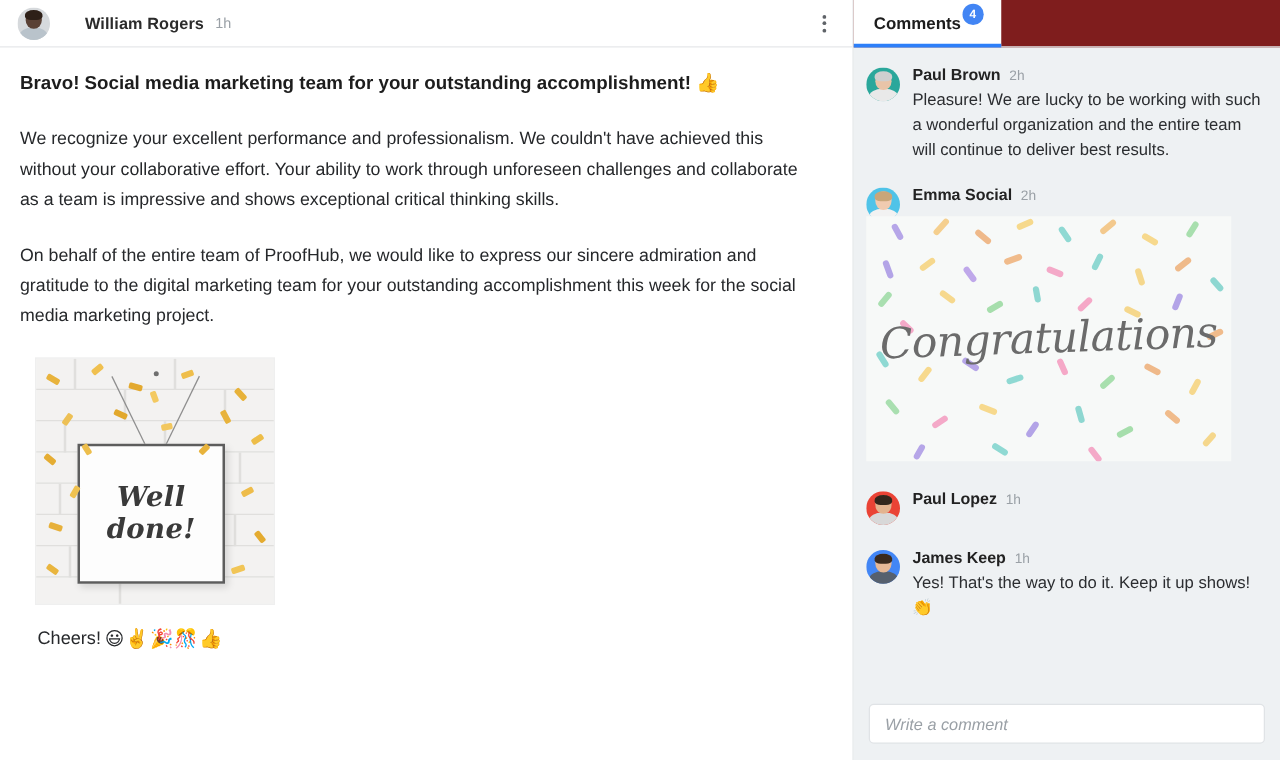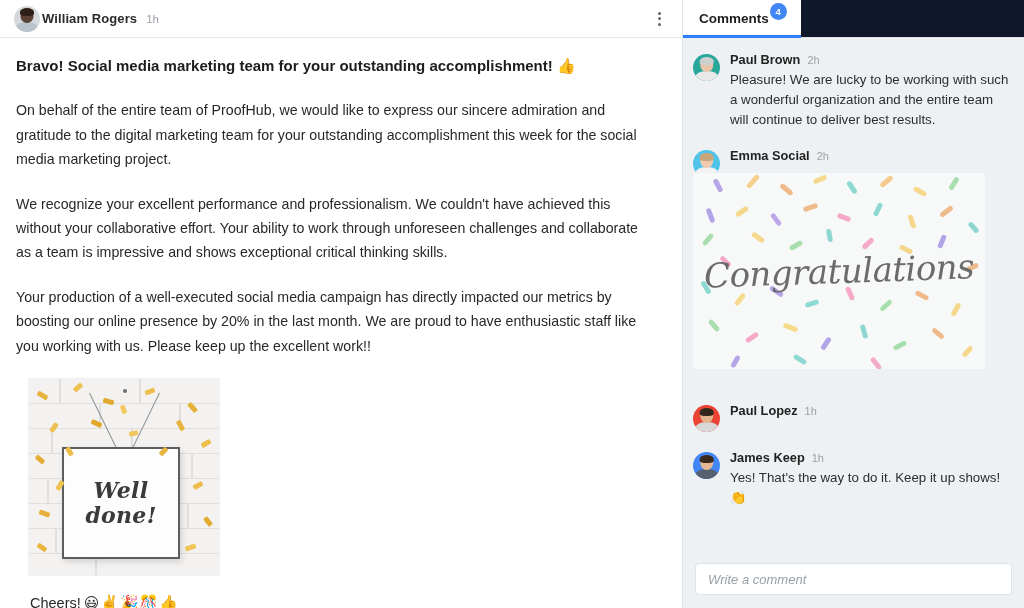--- a/index.html
+++ b/index.html
@@ -28,21 +28,21 @@
   }
   .avatar {
     border-radius: 50%;
     flex: none;
     overflow: hidden;
     position: relative;
   }
   .av-header { width: 26px; height: 26px; }
   .author-name {
     font-size: 13px; font-weight: bold; color: #2b2b2b;
-    margin-left: 2px; letter-spacing: .1px;
+    margin-left: 28px; letter-spacing: .1px;
   }
   .time-ago { font-size: 11.5px; color: #9aa0a6; margin-left: 9px; }
   .kebab {
     position: absolute; right: 14px; top: 50%;
     transform: translateY(-50%);
     width: 18px; height: 18px;
     display: flex; flex-direction: column;
     align-items: center; justify-content: center; gap: 2.5px;
     cursor: pointer;
   }
@@ -115,21 +115,21 @@
   
   .comments-pane {
     width: 341px; height: 608px;
     background: #eef1f3;
     display: flex; flex-direction: column;
     position: relative;
   }
   .tabs {
     height: 38px; flex: none;
     display: flex; align-items: stretch;
-    background: #0f172a;
+    background: #7f1d1d;
     border-bottom: 1px solid #dfe3e6;
   }
   .tab {
     display: flex; align-items: center;
     padding: 0 14px 0 16px;
     position: relative;
     cursor: pointer;
     font-size: 13.5px;
   }
   .tab.active { background: #ffffff; color: #1d1d1d; font-weight: bold; }
@@ -247,23 +247,22 @@
           <span></span>
       </div>
     </div>
 
     <div class="post-body">
       <div class="post-title">
         <span>Bravo! Social media marketing team for your outstanding accomplishment!</span>
         <span class="emj">👍</span>
       </div>
 
+      <p class="post-para">We recognize your excellent performance and professionalism. We couldn't have achieved this without your collaborative effort. Your ability to work through unforeseen challenges and collaborate as a team is impressive and shows exceptional critical thinking skills.</p>
       <p class="post-para">On behalf of the entire team of ProofHub, we would like to express our sincere admiration and gratitude to the digital marketing team for your outstanding accomplishment this week for the social media marketing project.</p>
-      <p class="post-para">We recognize your excellent performance and professionalism. We couldn't have achieved this without your collaborative effort. Your ability to work through unforeseen challenges and collaborate as a team is impressive and shows exceptional critical thinking skills.</p>
-      <p class="post-para">Your production of a well-executed social media campaign has directly impacted our metrics by boosting our online presence by 20% in the last month. We are proud to have enthusiastic staff like you working with us. Please keep up the excellent work!!</p>
 
       <div class="photo-welldone">
         <div class="brick-wall">
           <div class="brow" style="top:0px"></div>
           <div class="brow" style="top:25px"></div>
           <div class="brow" style="top:50px"></div>
           <div class="brow" style="top:75px"></div>
           <div class="brow" style="top:100px"></div>
           <div class="brow" style="top:125px"></div>
           <div class="brow" style="top:150px"></div>
@@ -414,21 +413,21 @@
               <div class="sprinkle" style="left:268px;top:176px;width:13px;height:5px;background:#f5d78c;transform:rotate(-48deg)"></div>
               <div class="sprinkle" style="left:100px;top:184px;width:14px;height:5px;background:#8fd9d3;transform:rotate(32deg)"></div>
               <div class="sprinkle" style="left:36px;top:186px;width:13px;height:5px;background:#b6a6e8;transform:rotate(-60deg)"></div>
               <div class="sprinkle" style="left:176px;top:188px;width:14px;height:5px;background:#f4a9c8;transform:rotate(52deg)"></div>
             </div>
             <div class="congrats-word">Congratulations</div>
           </div>
         </div>
       </div>
 
-      <div class="comment" style="margin-top:34px">
+      <div class="comment" style="margin-top:22px">
         <div class="avatar av-comment">
           <div class="face">
             <div class="f-bg" style="background:#ea4335"></div>
             <div class="f-body" style="background:#d8d8d8"></div>
             <div class="f-head" style="background:#e3b38f"></div>
             <div class="f-hair" style="background:#33261c"></div>
           </div>
         </div>
         <div class="c-main">
           <div class="c-head">

